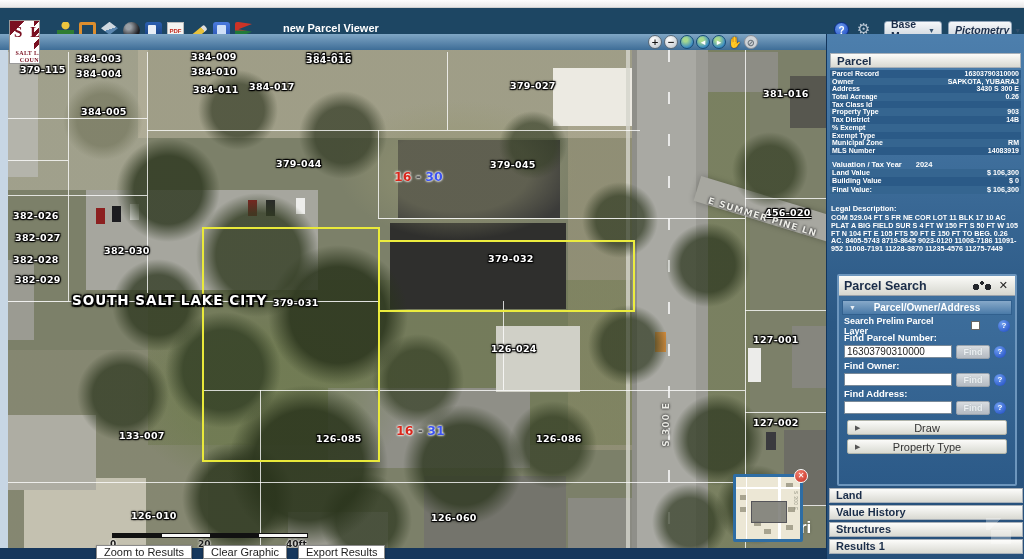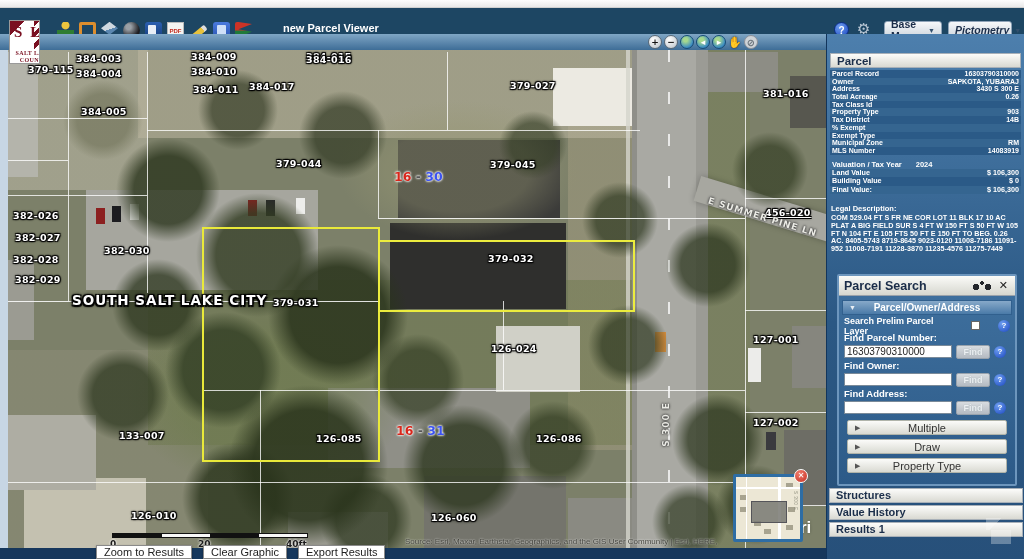--- a/index.html
+++ b/index.html
@@ -356,21 +356,21 @@
     <div id="aerial"></div>
     <div id="buildings"></div>
     <div id="road-v"></div>
     <div id="road-sp"></div>
     <div id="cars"></div>
     <div id="trees"></div>
     <div id="parcel-lines"></div>
     <div id="yellow-lines"></div>
     <div id="yellow-rect"></div>
     <div id="labels">
-        <span class="plabel" style="left: 20px; top: 14px;">379-115</span>
+        <span class="plabel" style="left: 12px; top: 14px;">379-115</span>
         <span class="plabel" style="left: 68px; top: 3px;">384-003</span>
         <span class="plabel" style="left: 68px; top: 18px;">384-004</span>
         <span class="plabel" style="left: 73px; top: 56px;">384-005</span>
         <span class="plabel" style="left: 183px; top: 1px;">384-009</span>
         <span class="plabel" style="left: 183px; top: 16px;">384-010</span>
         <span class="plabel" style="left: 185px; top: 34px;">384-011</span>
         <span class="plabel" style="left: 241px; top: 31px;">384-017</span>
         <span class="plabel" style="left: 298px; top: 1px;">384-015</span>
         <span class="plabel" style="left: 298px; top: 4px;">384-016</span>
         <span class="plabel" style="left: 502px; top: 30px;">379-027</span>
@@ -394,21 +394,20 @@
         <span class="plabel" style="left: 123px; top: 460px;">126-010</span>
         <span class="plabel" style="left: 423px; top: 462px;">126-060</span>
         <span class="sel-label" style="left: 386px; top: 119px;"><span class="red">16</span><span class="dash"> - </span><span class="blue">30</span></span>
         <span class="sel-label" style="left: 388px; top: 373px;"><span class="red">16</span><span class="dash"> - </span><span class="blue">31</span></span>
       </div>
     <div id="city-label">SOUTH SALT LAKE  CITY</div>
     <div class="street-label" id="street-summer">E SUMMER PINE LN</div>
     <div class="street-label" id="street-300e">S 300 E</div>
     <div id="scalebar"></div>
     <div id="scale-ticks"></div>
-    <div id="attribution">Source: Esri, Maxar, Earthstar Geographics, and the GIS User Community | Esri, HERE,</div>
     <div id="esri-mark">ri</div>
     <div id="inset">
       <div class="streets"></div>
       <div id="inset-extent"></div>
       <div id="inset-street">S 300 E</div>
       <div id="inset-close"></div>
     </div>
   <span class="scale-tick" style="left: 102px;">0</span>
       <span class="scale-tick" style="left: 190px;">20</span>
       <span class="scale-tick" style="left: 278px;">40ft</span>
@@ -521,28 +520,28 @@
               <span class="qhelp">?</span>
             </div>
             <div class="flabel">Find Address:</div>
             <div class="frow">
               <input class="find-input" style="">
               <button class="findbtn">Find</button>
               <span class="qhelp">?</span>
             </div>
           </div>
         <div id="search-accordions">
-            <div class="acc-sub">Multiple</div>
             <div class="acc-sub">Draw</div>
             <div class="acc-sub">Property Type</div>
           </div>
       </div>
     </div>
 
     <div id="bottom-sections">
+        <div class="sect-bar">Land</div>
+        <div class="sect-bar">Value History</div>
         <div class="sect-bar">Structures</div>
-        <div class="sect-bar">Value History</div>
         <div class="sect-bar">Results 1</div>
       </div>
     <div id="house-watermark"></div>
   </aside>
 
 </div>
 
 </body></html>

